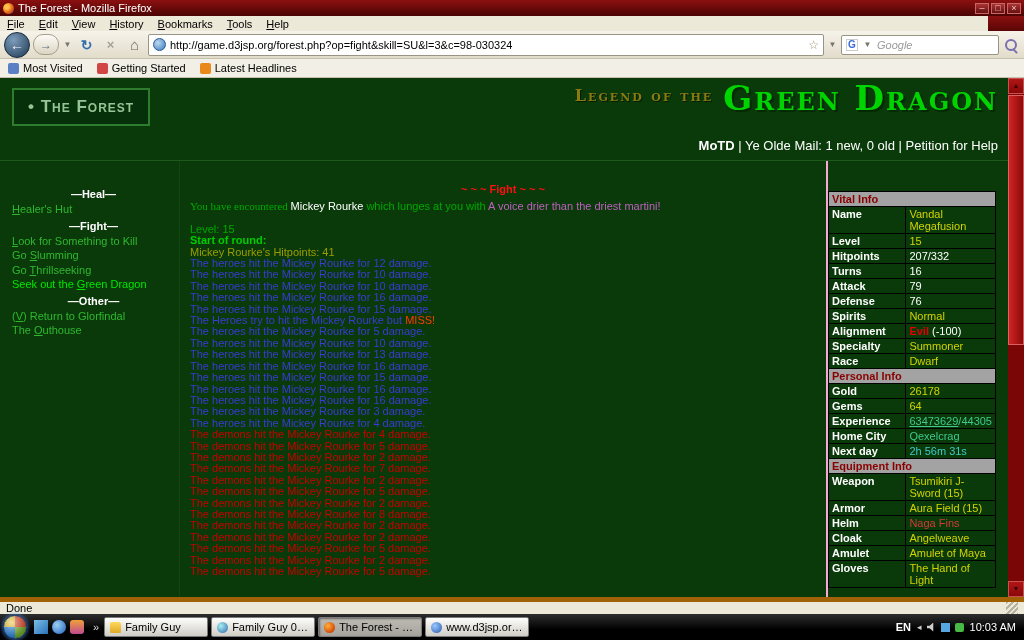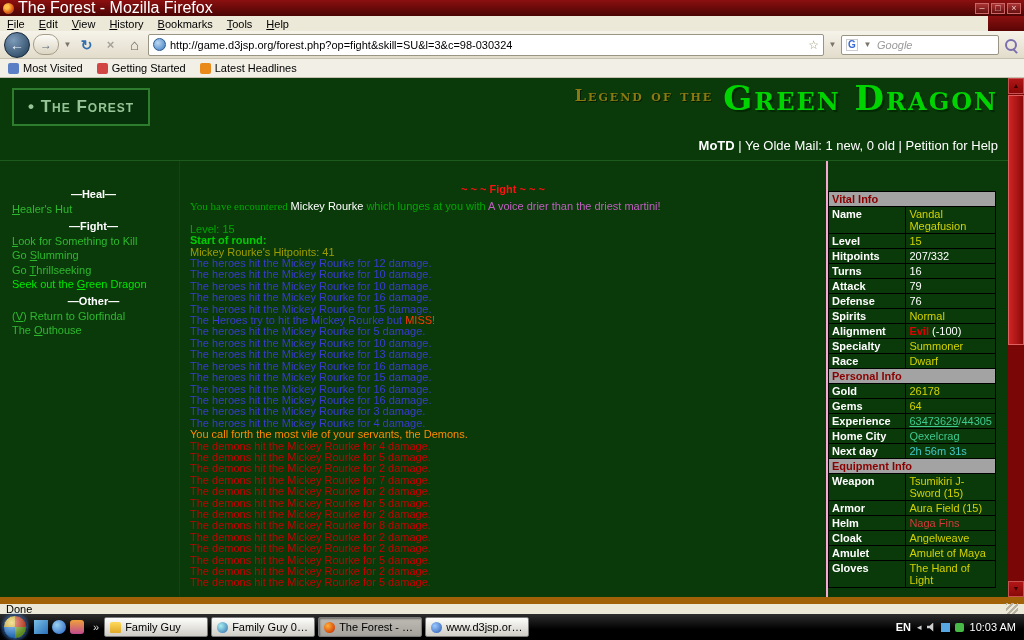--- a/index.html
+++ b/index.html
@@ -3,21 +3,21 @@
 <meta charset="utf-8">
 <style>
   html,body{margin:0;padding:0;}
   body{width:1024px;height:640px;position:relative;overflow:hidden;background:#000;
        font-family:"Liberation Sans",sans-serif;-webkit-font-smoothing:antialiased;}
   u{text-decoration:underline;}
 
   
   .titlebar{position:absolute;left:0;top:0;width:1024px;height:16px;box-sizing:border-box;
     background:linear-gradient(#8c1010,#4a0404);display:flex;align-items:center;gap:4px;
-    padding:0 3px;color:#fff;font-size:16px;}
+    padding:0 3px;color:#fff;font-size:11px;}
   .ff-icon{width:11px;height:11px;border-radius:50%;
     background:radial-gradient(circle at 35% 35%,#ffc04a 20%,#e05a10 60%,#2a4ab0);flex:0 0 auto;}
   .title-text{white-space:nowrap;overflow:hidden;}
   .win-btns{margin-left:auto;display:flex;gap:2px;}
   .win-btn{width:14px;height:11px;background:linear-gradient(#a33,#611);border:1px solid #c66;
     color:#f2c6c6;font-size:9px;line-height:9px;text-align:center;box-sizing:border-box;}
   .win-btn.min::before{content:"–";}
   .win-btn.max::before{content:"□";}
   .win-btn.close::before{content:"×";}
 
@@ -104,21 +104,21 @@
   .scrollbar{position:absolute;left:1008px;top:0;width:16px;height:519px;background:#7a0606;
     box-sizing:border-box;}
   .sb-arrow{position:absolute;left:0;width:16px;height:16px;background:linear-gradient(#b01616,#8a0808);
     border:1px solid #c85050;box-sizing:border-box;color:#3a0000;font-size:7px;line-height:14px;text-align:center;}
   .sb-arrow.up{top:0;} .sb-arrow.up::before{content:"▲";}
   .sb-arrow.down{bottom:0;} .sb-arrow.down::before{content:"▼";}
   .sb-thumb{position:absolute;left:0;top:17px;width:16px;height:250px;box-sizing:border-box;
     background:linear-gradient(90deg,#d02424,#8c0a0a);border:1px solid #e06060;}
 
   .statusbar{position:absolute;left:0;top:597px;width:1024px;height:17px;box-sizing:border-box;
-    background:#ece9d8;border-top:7px solid #a16207;display:flex;align-items:center;
+    background:#ece9d8;border-top:5px solid #a16207;display:flex;align-items:center;
     padding:0 6px;font-size:11px;color:#000;}
   .grip{margin-left:auto;width:12px;height:12px;
     background:repeating-linear-gradient(135deg,#b8b2a0 0 2px,transparent 2px 4px);}
 
   
   .taskbar{position:absolute;left:0;top:614px;width:1024px;height:26px;box-sizing:border-box;
     background:linear-gradient(#2e2e2e,#000 60%);display:flex;align-items:center;gap:3px;padding:0 3px;}
   .start-orb{width:22px;height:22px;border-radius:50%;flex:0 0 auto;cursor:pointer;
     background:radial-gradient(circle at 35% 30%,rgba(255,255,255,.55),rgba(0,0,0,.25) 70%),
                conic-gradient(#e84a2a 0 90deg,#7ab82a 90deg 180deg,#2a8ae8 180deg 270deg,#e8c22a 270deg 360deg);
@@ -258,21 +258,20 @@
             <div class="log-line"><span style="color: rgb(58, 58, 214);">The Heroes try to hit the Mickey Rourke but </span><span style="color: rgb(255, 58, 0);">MISS!</span></div>
             <div class="log-line"><span style="color: rgb(58, 58, 214);">The heroes hit the Mickey Rourke for 5 damage.</span></div>
             <div class="log-line"><span style="color: rgb(58, 58, 214);">The heroes hit the Mickey Rourke for 10 damage.</span></div>
             <div class="log-line"><span style="color: rgb(58, 58, 214);">The heroes hit the Mickey Rourke for 13 damage.</span></div>
             <div class="log-line"><span style="color: rgb(58, 58, 214);">The heroes hit the Mickey Rourke for 16 damage.</span></div>
             <div class="log-line"><span style="color: rgb(58, 58, 214);">The heroes hit the Mickey Rourke for 15 damage.</span></div>
             <div class="log-line"><span style="color: rgb(58, 58, 214);">The heroes hit the Mickey Rourke for 16 damage.</span></div>
             <div class="log-line"><span style="color: rgb(58, 58, 214);">The heroes hit the Mickey Rourke for 16 damage.</span></div>
             <div class="log-line"><span style="color: rgb(58, 58, 214);">The heroes hit the Mickey Rourke for 3 damage.</span></div>
             <div class="log-line"><span style="color: rgb(58, 58, 214);">The heroes hit the Mickey Rourke for 4 damage.</span></div>
-            <div class="log-line"><span style="color: rgb(255, 138, 0);">You call forth the most vile of your servants, the Demons.</span></div>
             <div class="log-line"><span style="color: rgb(200, 0, 0);">The demons hit the Mickey Rourke for 4 damage.</span></div>
             <div class="log-line"><span style="color: rgb(200, 0, 0);">The demons hit the Mickey Rourke for 5 damage.</span></div>
             <div class="log-line"><span style="color: rgb(200, 0, 0);">The demons hit the Mickey Rourke for 2 damage.</span></div>
             <div class="log-line"><span style="color: rgb(200, 0, 0);">The demons hit the Mickey Rourke for 7 damage.</span></div>
             <div class="log-line"><span style="color: rgb(200, 0, 0);">The demons hit the Mickey Rourke for 2 damage.</span></div>
             <div class="log-line"><span style="color: rgb(200, 0, 0);">The demons hit the Mickey Rourke for 5 damage.</span></div>
             <div class="log-line"><span style="color: rgb(200, 0, 0);">The demons hit the Mickey Rourke for 2 damage.</span></div>
             <div class="log-line"><span style="color: rgb(200, 0, 0);">The demons hit the Mickey Rourke for 8 damage.</span></div>
             <div class="log-line"><span style="color: rgb(200, 0, 0);">The demons hit the Mickey Rourke for 2 damage.</span></div>
             <div class="log-line"><span style="color: rgb(200, 0, 0);">The demons hit the Mickey Rourke for 2 damage.</span></div>

